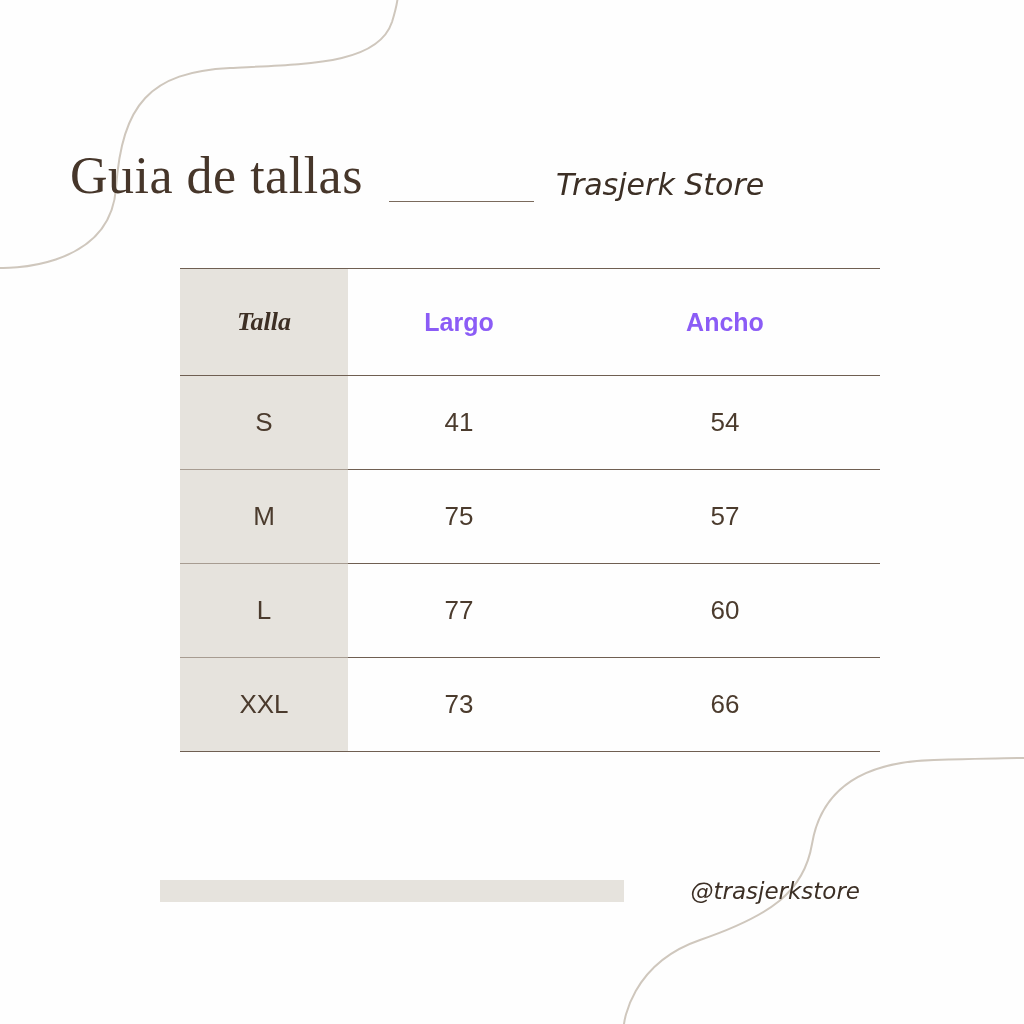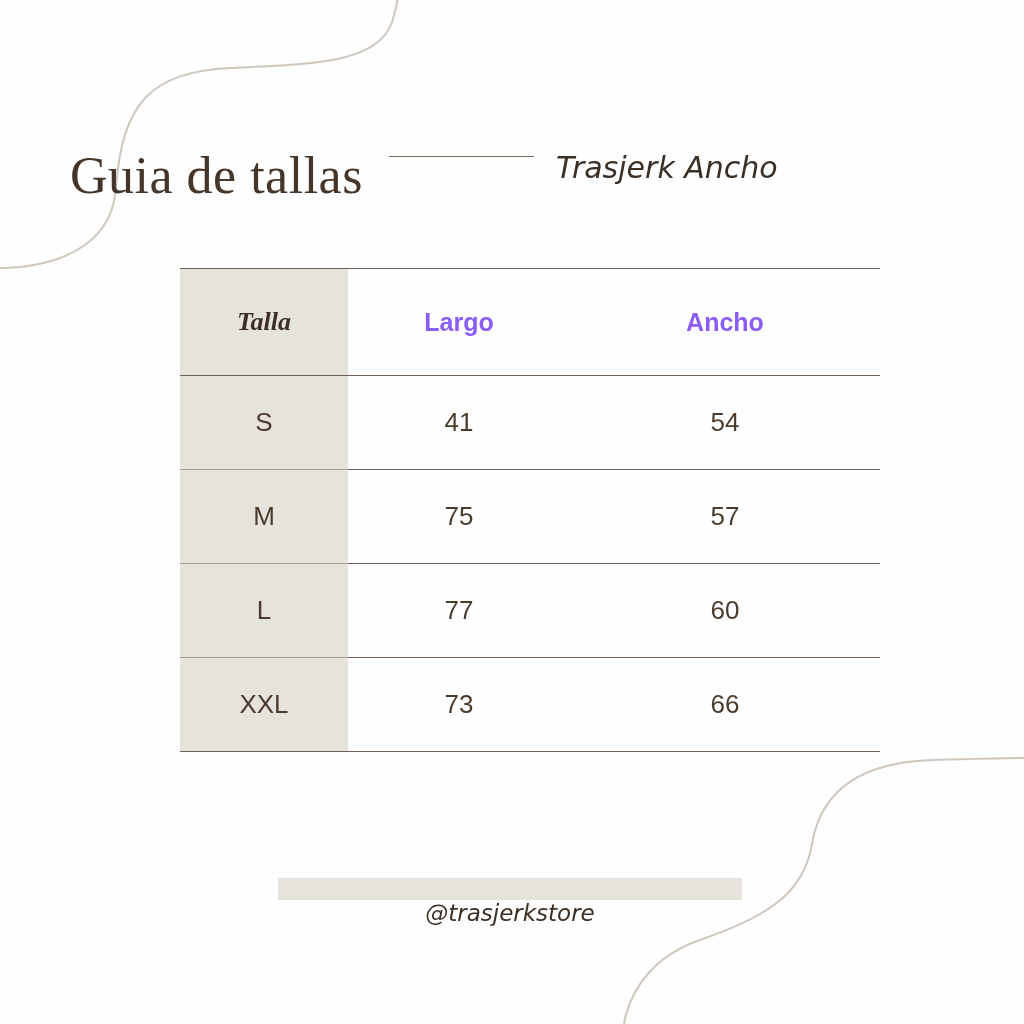--- a/index.html
+++ b/index.html
@@ -30,21 +30,21 @@
   .deco-tl { top: 0; left: 0; }
   .deco-br { right: 0; bottom: 0; }
 
   
   .header {
     position: absolute;
     left: 70px;
     top: 150px;
     width: 884px;
     display: flex;
-    align-items: flex-start;
+    align-items: flex-end;
   }
   .title {
     font-family: "Liberation Serif", serif;
     font-size: 52px;
     font-weight: 400;
     letter-spacing: 0.5px;
     color: #46362a;
     white-space: nowrap;
     line-height: 1;
   }
@@ -123,21 +123,20 @@
 
   
   .footer {
     position: absolute;
     left: 160px;
     top: 878px;
     width: 700px;
     display: flex;
     align-items: center;
     justify-content: space-between;
-    flex-direction: column;
   }
   .footer-bar {
     width: 464px;
     height: 22px;
     background: #e6e3dd;
   }
   .handle {
     font-family: "DejaVu Sans", sans-serif;
     font-style: italic;
     font-size: 23px;
@@ -154,21 +153,21 @@
     <path d="M0 268 C 0 268, 110 272, 116 188 C 122 104, 150 72, 230 68 C 310 64, 378 64, 392 22 C 400 -4, 398 -10, 398 -20" fill="none" stroke="#cfc7bd" stroke-width="2"></path>
   </svg>
 
   <svg class="deco deco-br" width="420" height="300" viewBox="0 0 420 300">
     <path d="M20 300 C 20 300, 26 240, 96 216 C 166 192, 200 168, 208 120 C 216 72, 250 38, 330 36 C 400 34, 420 34, 420 34" fill="none" stroke="#cfc7bd" stroke-width="2"></path>
   </svg>
 
   <div class="header">
     <div class="title">Guia de tallas</div>
     <div class="title-rule"></div>
-    <div class="brand">Trasjerk Ancho</div>
+    <div class="brand">Trasjerk Store</div>
   </div>
 
   <div class="table-wrap">
     <table class="size-table">
       <colgroup>
         <col class="c-talla">
         <col class="c-largo">
         <col class="c-ancho">
       </colgroup>
       <thead>

